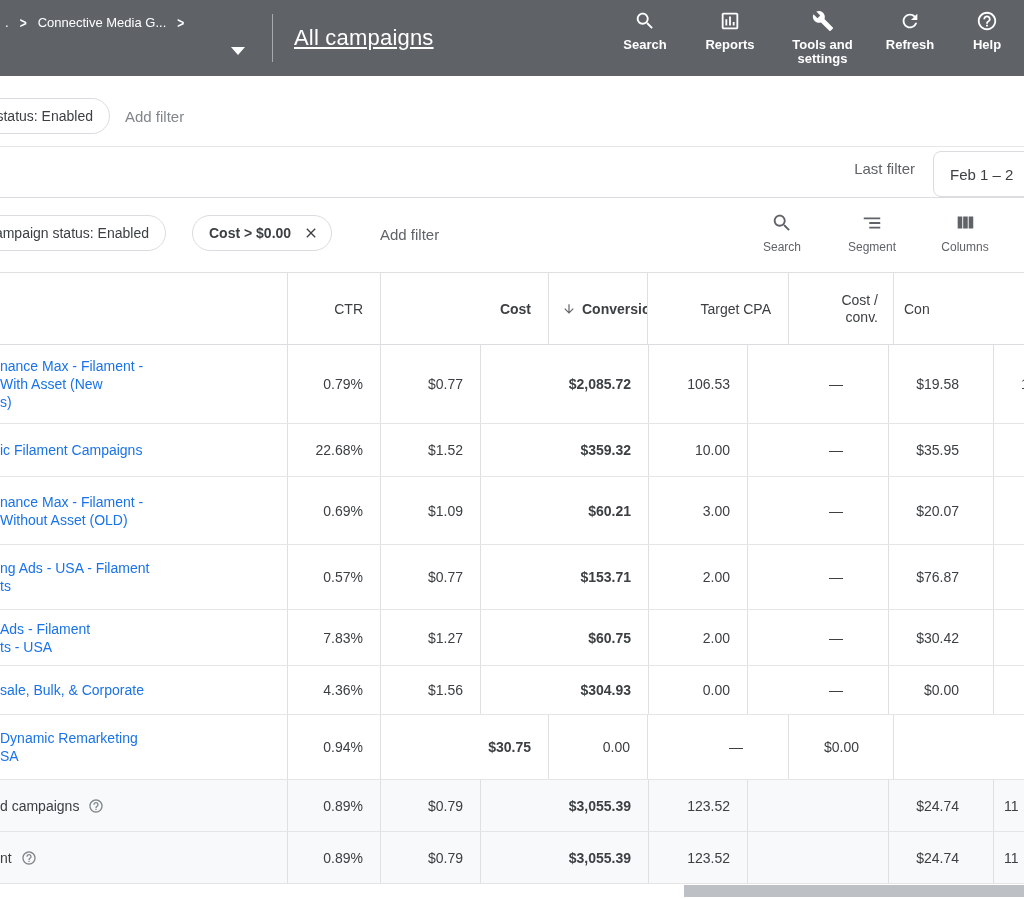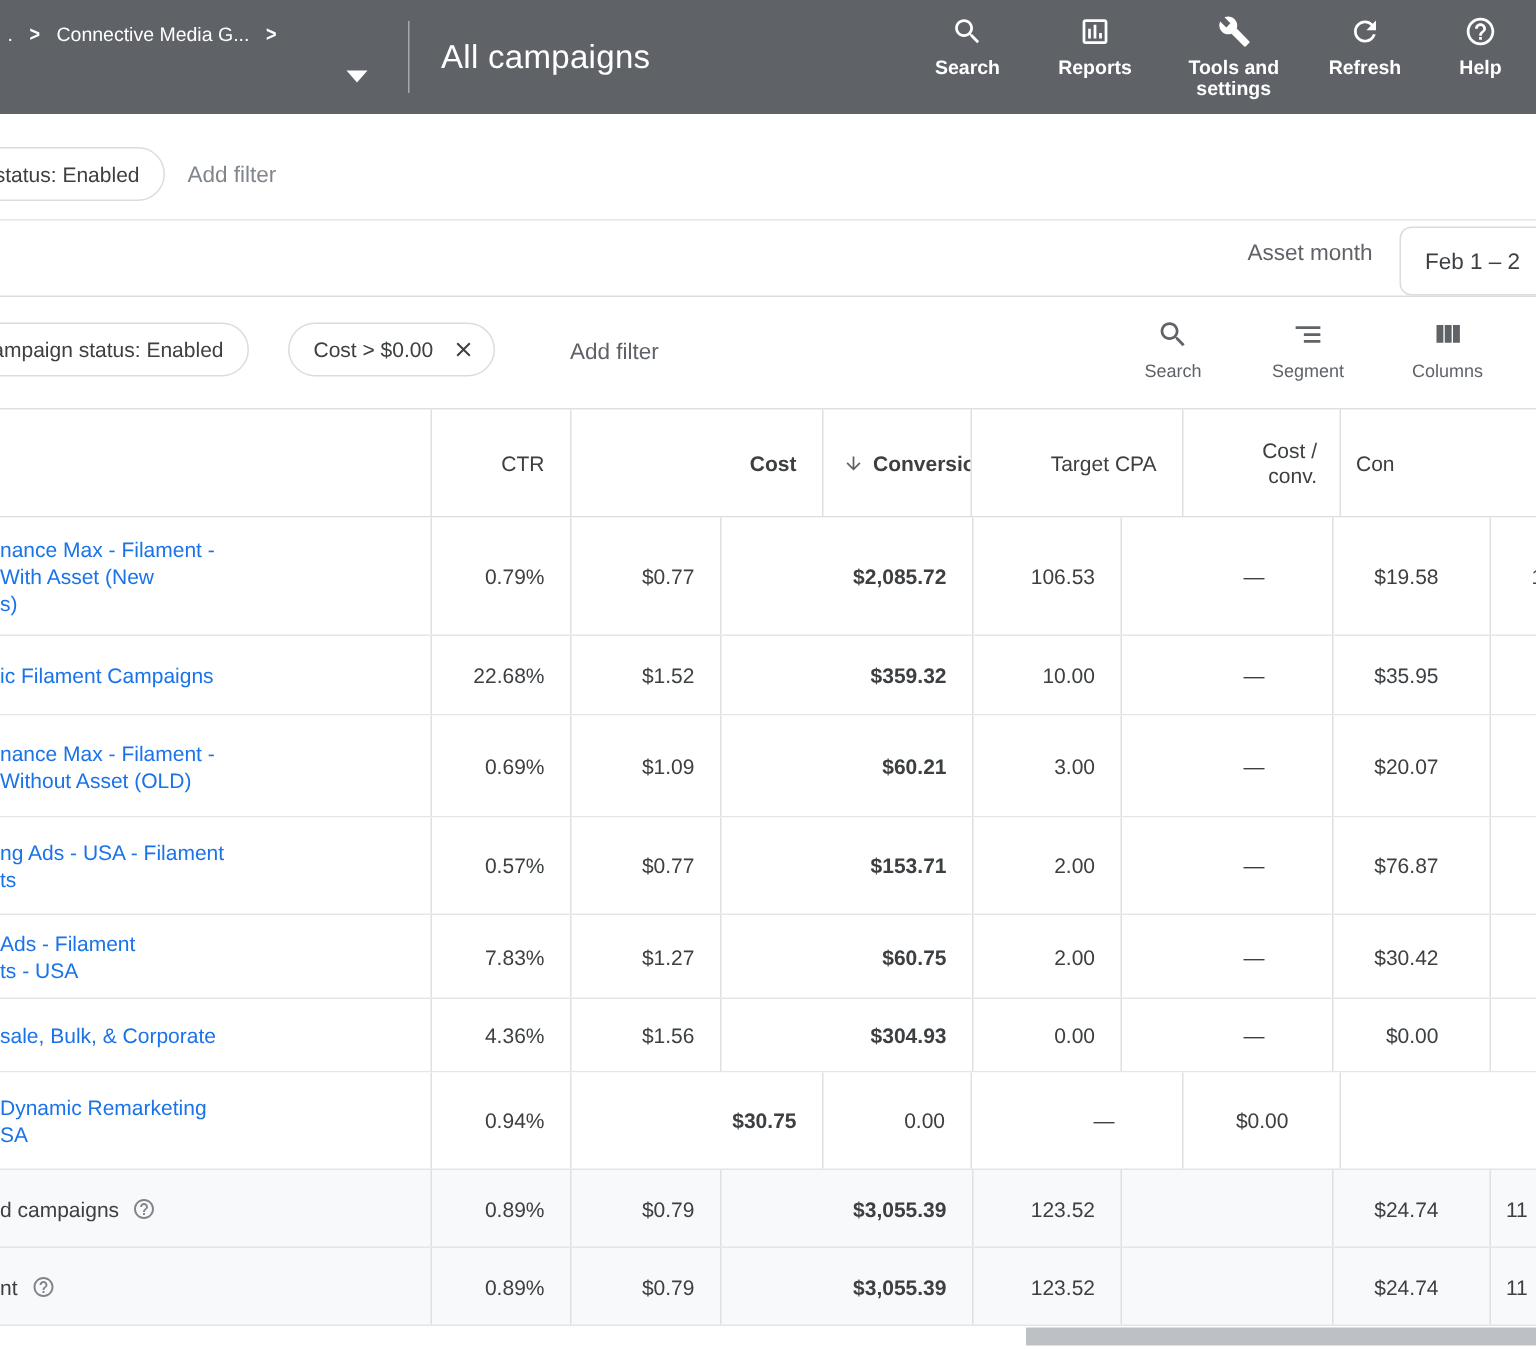--- a/index.html
+++ b/index.html
@@ -11,21 +11,21 @@
   svg { display:block; }
 
   
   .topbar { position:absolute; left:0; top:0; width:1024px; height:76px; background:#5f6368; color:#fff; }
   .crumbs { position:absolute; left:5px; top:15px; display:flex; align-items:center; gap:11px; font-size:13px; font-weight:500; }
   .crumb-chev { font-size:12px; font-weight:700; transform:scaleY(1.15); }
   .account-id { position:absolute; left:0px; top:40px; font-size:13px; font-weight:500; letter-spacing:.2px;margin-top:40px; }
   .caret { position:absolute; left:231px; top:47px; width:0; height:0; cursor:pointer;
            border-left:7px solid transparent; border-right:7px solid transparent; border-top:8px solid #fff; }
   .topbar-divider { position:absolute; left:272px; top:14px; width:1px; height:48px; background:rgba(255,255,255,.45); }
-  .page-title { position:absolute; left:294px; top:25px; font-size:22px; font-weight:400; letter-spacing:.2px; }
+  .page-title { position:absolute; left:294px; top:25px; font-size:22px; font-weight:400; letter-spacing:.2px;text-decoration:underline; }
   .topnav { position:absolute; right:0; top:9px; display:flex; }
   .topnav-item { display:flex; flex-direction:column; align-items:flex-start; align-items:center; cursor:pointer; }
   .topnav-item .ic { height:24px; display:flex; align-items:center; }
   .topnav-item .ic svg { width:22px; height:22px; fill:#fff; }
   .topnav-label { margin-top:5px; font-size:13px; font-weight:600; line-height:14px; text-align:center; }
   .nw1{width:80px}.nw2{width:90px}.nw3{width:95px}.nw4{width:80px}.nw5{width:74px}
   .nw3 .topnav-label{width:72px}
 
   
   .chip { position:absolute; top:98px; height:36px; background:#fff; border:1px solid #dadce0; border-radius:18px;
@@ -38,21 +38,21 @@
   .hr2 { top:197px; background:#dadce0; }
 
   
   .date-preset { position:absolute; top:160px; right:109px; font-size:15px; color:#5f6368; cursor:pointer; }
   .datebox { position:absolute; left:933px; top:151px; width:120px; height:46px; background:#fff;
              border:1px solid #dadce0; border-radius:8px 0 0 8px; display:flex; align-items:center;
              padding-left:16px; font-size:15px; color:#3c4043; cursor:pointer; white-space:nowrap; }
 
   
   .chip-status { top:215px; right:858px; }
-  .chip-cost { top:215px; left:192px; gap:12px; padding-right:12px; }
+  .chip-cost { top:215px; left:192px; gap:12px; padding-right:12px;font-weight:bold; }
   .chip-cost svg { width:16px; height:16px; fill:#3c4043; }
   .addfilter2 { position:absolute; left:380px; top:226px; font-size:15px; font-weight:500; color:#5f6368; cursor:pointer; }
   .tool { position:absolute; top:212px; width:70px; display:flex; flex-direction:column; align-items:center; cursor:pointer; }
   .tool svg { width:22px; height:22px; fill:#5f6368; }
   .tool-label { margin-top:6px; font-size:12px; color:#5f6368; }
   .tl1{left:747px}.tl2{left:837px}.tl3{left:930px}
 
   
   .table { position:absolute; left:0; top:272px; width:1100px; }
   .trow { display:flex; border-bottom:1px solid #e5e5e5; background:#fff; }
@@ -137,21 +137,21 @@
       </span>
       <span class="topnav-label">Help</span>
     </div>
   </div>
 </div>
 
 <div class="chip chip-top">Campaign status: Enabled</div>
 <div class="addfilter1">Add filter</div>
 <div class="hr hr1"></div>
 
-<div class="date-preset">Asset month</div>
+<div class="date-preset">Last filter</div>
 <div class="hr hr2"></div>
 <div class="datebox">Feb 1 – 2</div>
 
 <div class="chip chip-status">Campaign status: Enabled</div>
 <div class="chip chip-cost">
   <span>Cost &gt; $0.00</span>
   <span>
     <svg viewBox="0 0 24 24">
         <path d="M19 6.41 17.59 5 12 10.59 6.41 5 5 6.41 10.59 12 5 17.59 6.41 19 12 13.41 17.59 19 19 17.59 13.41 12z"></path>
       </svg>

